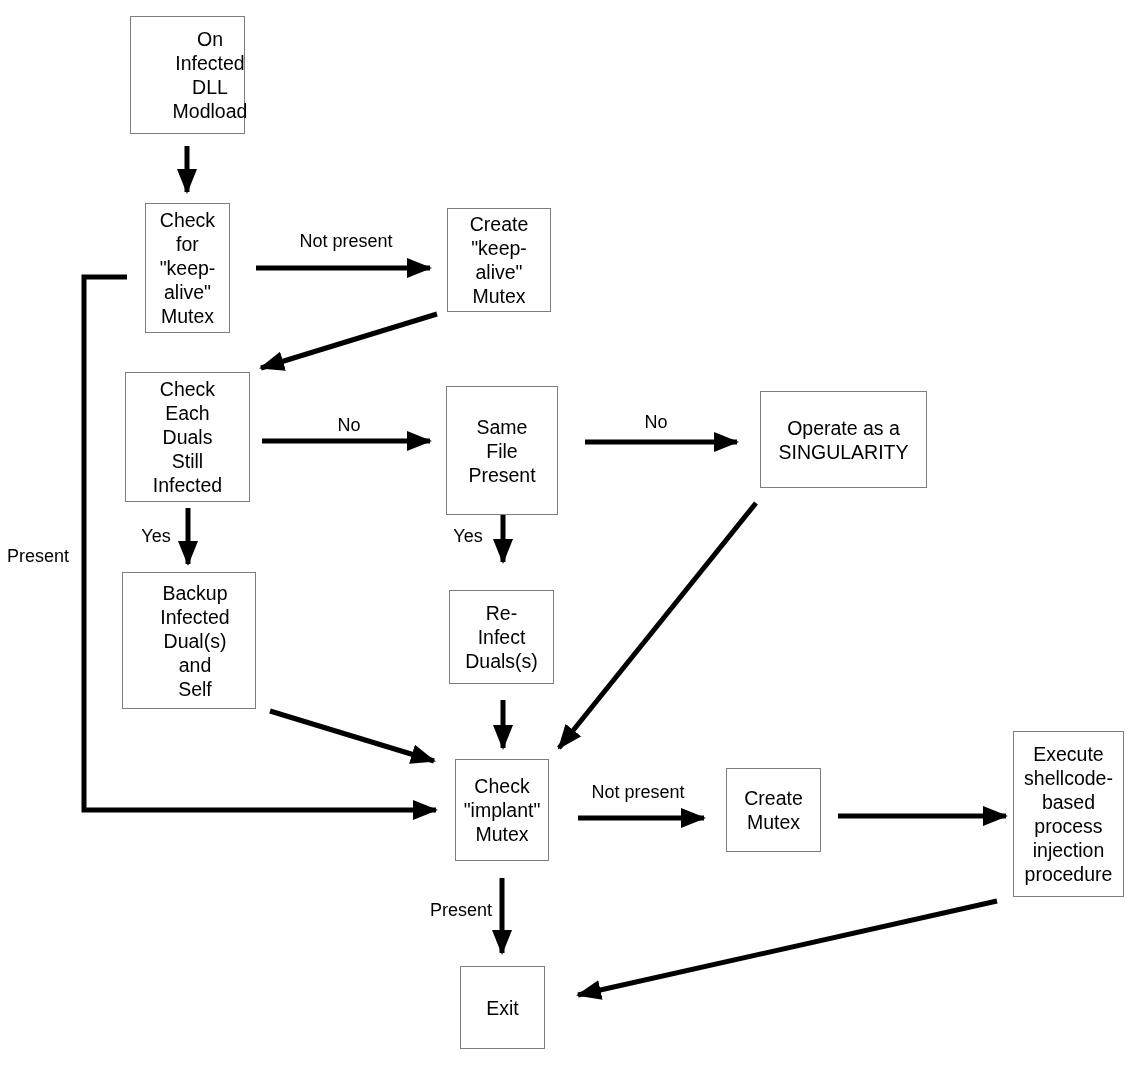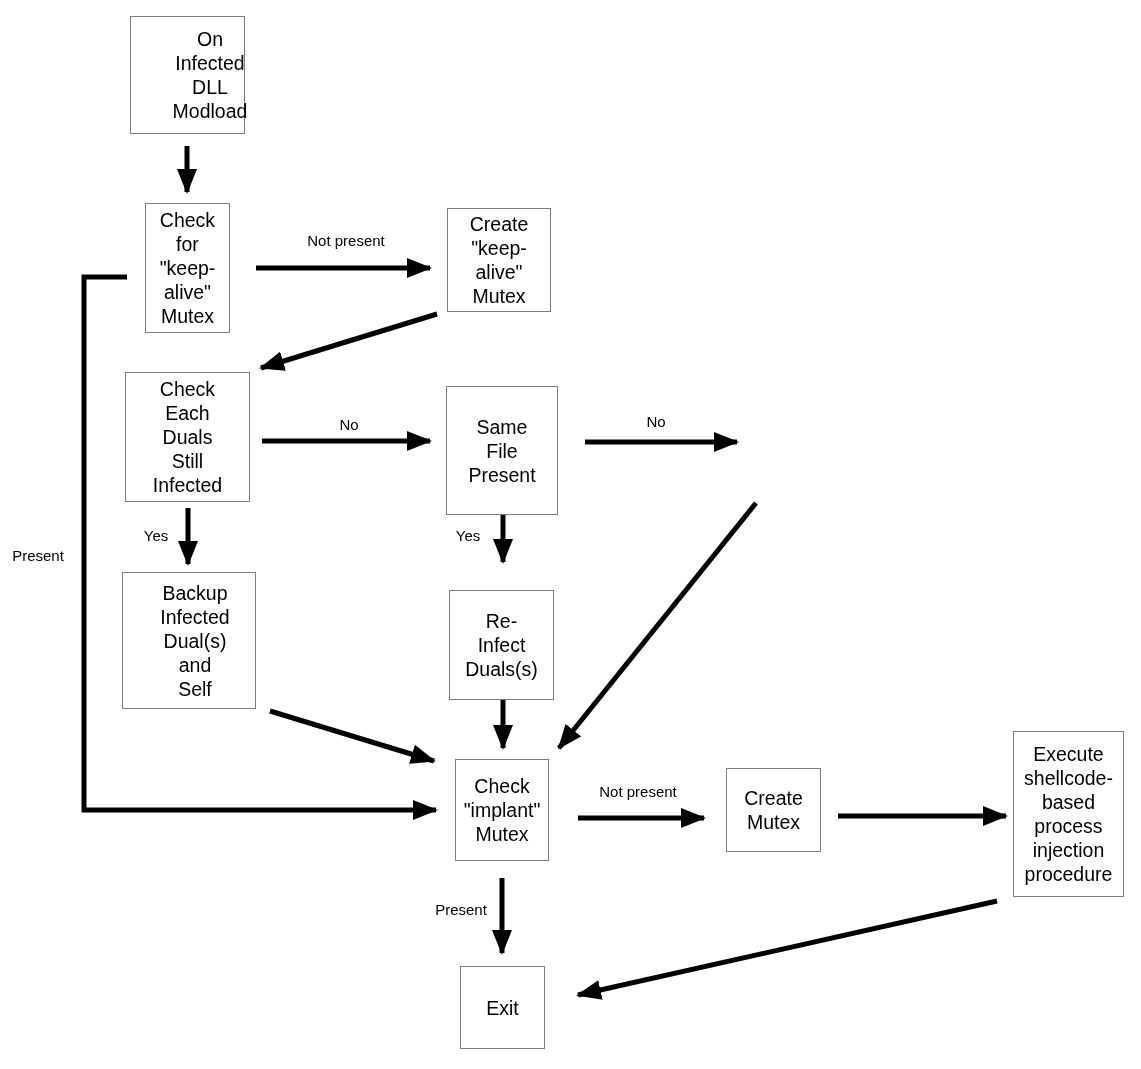--- a/index.html
+++ b/index.html
@@ -32,35 +32,35 @@
     justify-content:center;
     text-align:center;
     white-space:pre-line;
     font-size:19.5px;
     line-height:24px;
     color:#000000;
   }
   .edge-label{
     position:absolute;
     transform:translate(-50%,-50%);
-    font-size:15px;
+    font-size:18px;
     line-height:16px;
     color:#000000;
     white-space:nowrap;
     background:#ffffff;
   }
   
   .n0{left:130px;top:16px;width:115px;height:118px;padding-left:45px;}
   .n1{left:145px;top:203px;width:85px;height:130px;}
   .n2{left:447px;top:208px;width:104px;height:104px;}
   .n3{left:125px;top:372px;width:125px;height:130px;}
   .n4{left:446px;top:386px;width:112px;height:129px;}
   .n5{left:760px;top:391px;width:167px;height:97px;}
   .n6{left:122px;top:572px;width:134px;height:137px;padding-left:12px;}
-  .n7{left:449px;top:590px;width:105px;height:110px;}
+  .n7{left:449px;top:590px;width:105px;height:94px;}
   .n8{left:455px;top:759px;width:94px;height:102px;}
   .n9{left:726px;top:768px;width:95px;height:84px;}
   .n10{left:1013px;top:731px;width:111px;height:166px;}
   .n11{left:460px;top:966px;width:85px;height:83px;}
   
   .l1{left:346px;top:241px;}
   .l3{left:349px;top:425px;}
   .l4{left:656px;top:422px;}
   .l5{left:156px;top:536px;}
   .l6{left:468px;top:536px;}
@@ -110,20 +110,22 @@
 alive"
 Mutex</div>
   <div class="node n3">Check
 Each
 Duals
 Still
 Infected</div>
   <div class="node n4">Same
 File
 Present</div>
+  <div class="node n5">Operate as a
+SINGULARITY</div>
   <div class="node n6">Backup
 Infected
 Dual(s)
 and
 Self</div>
   <div class="node n7">Re-
 Infect
 Duals(s)</div>
   <div class="node n8">Check
 "implant"

